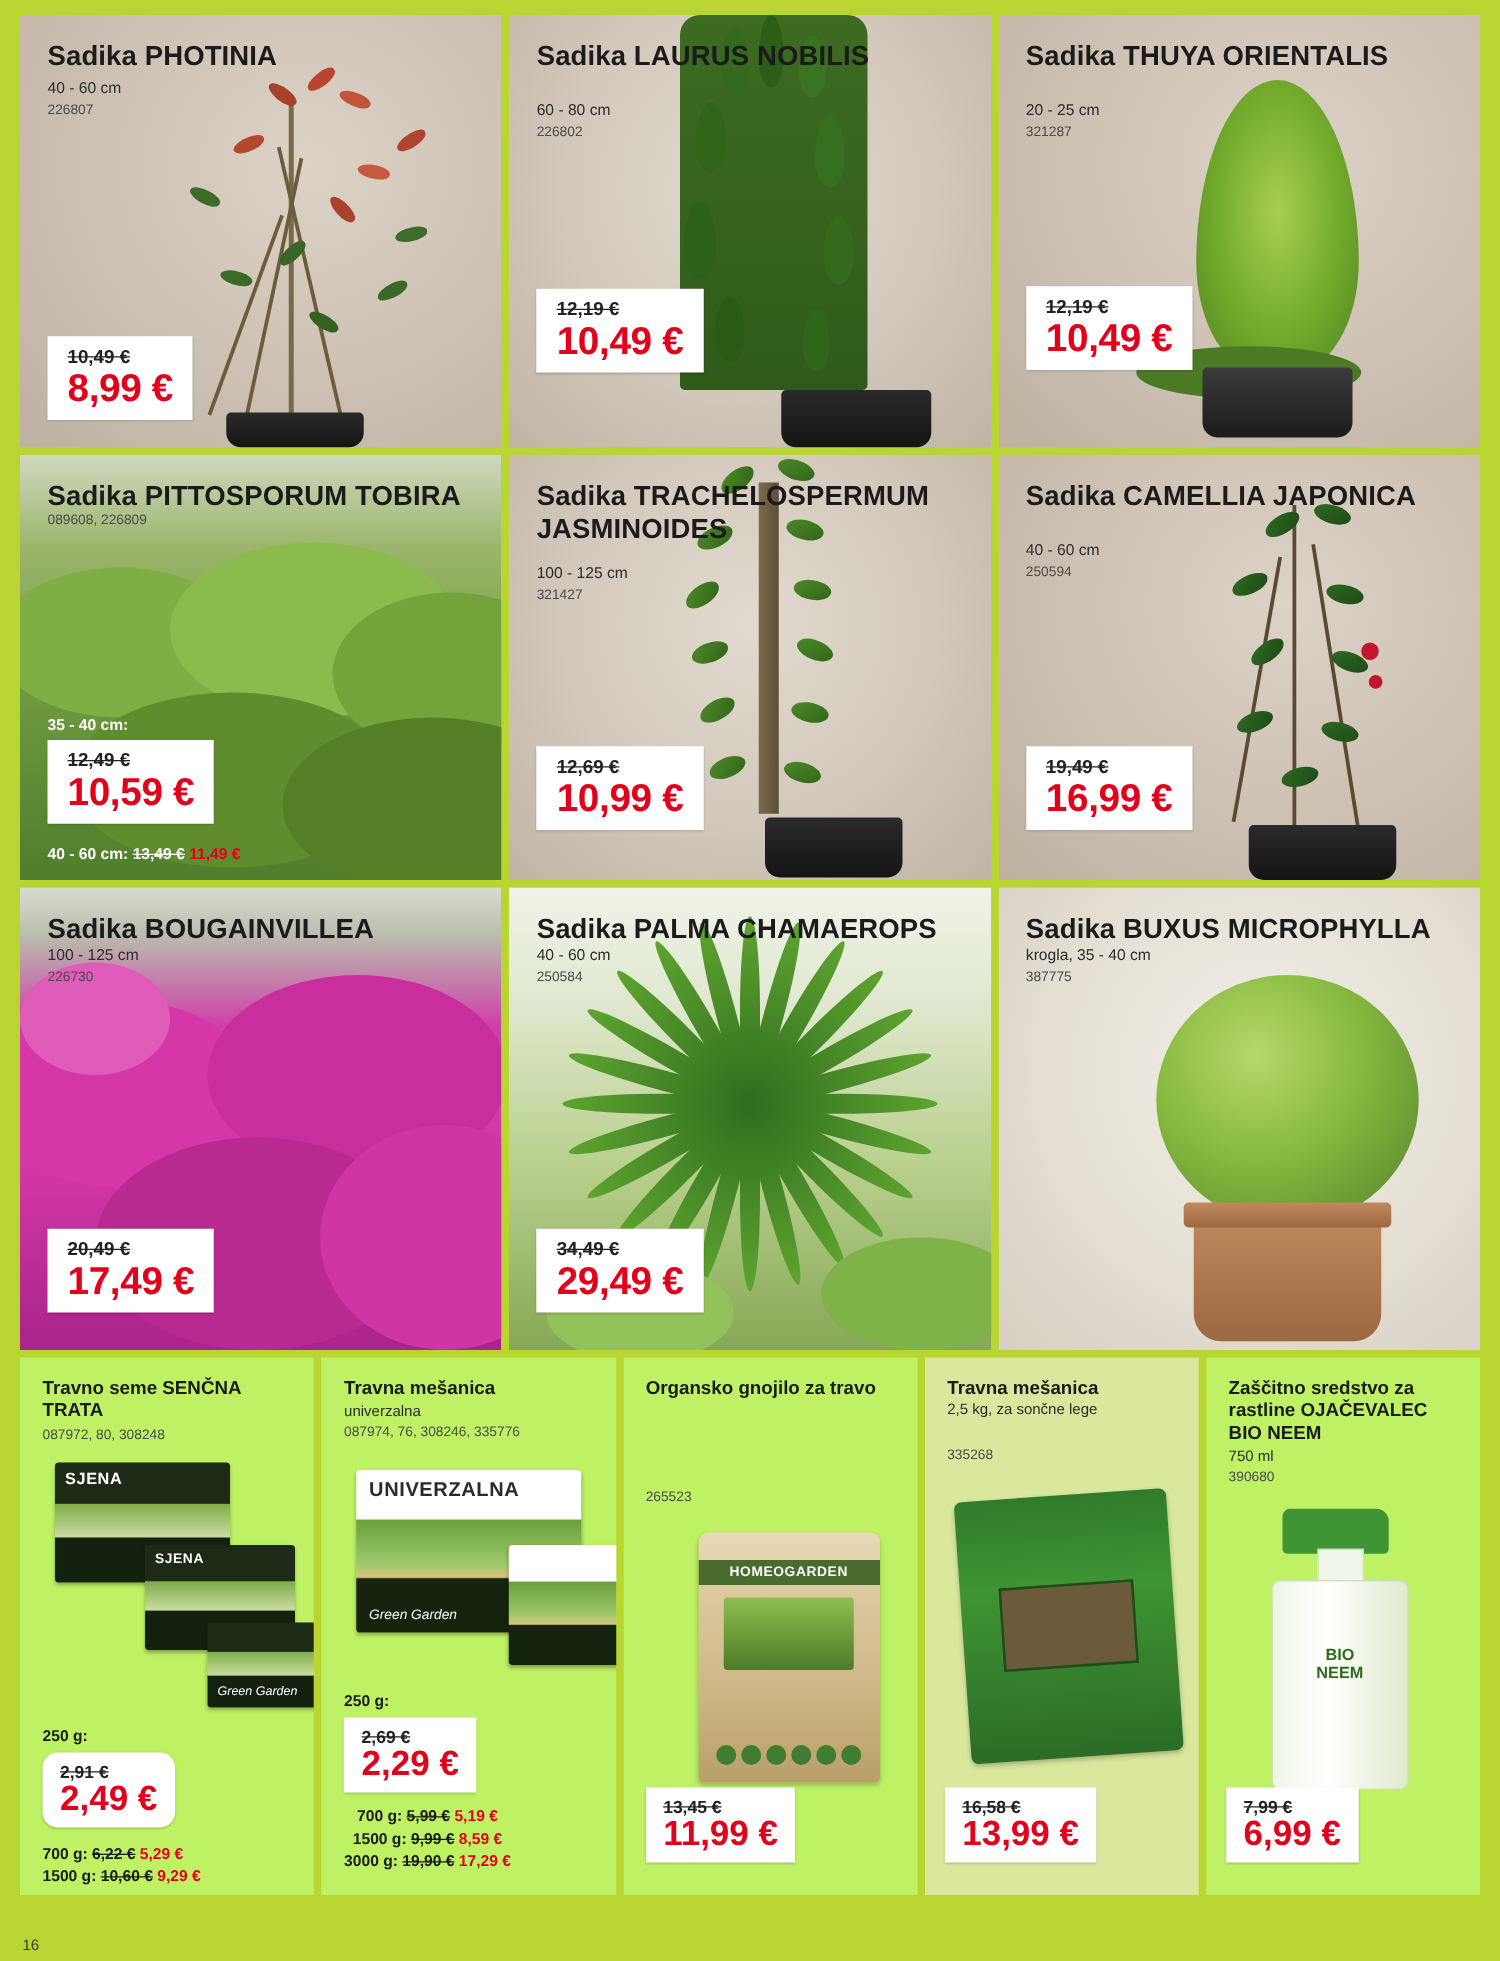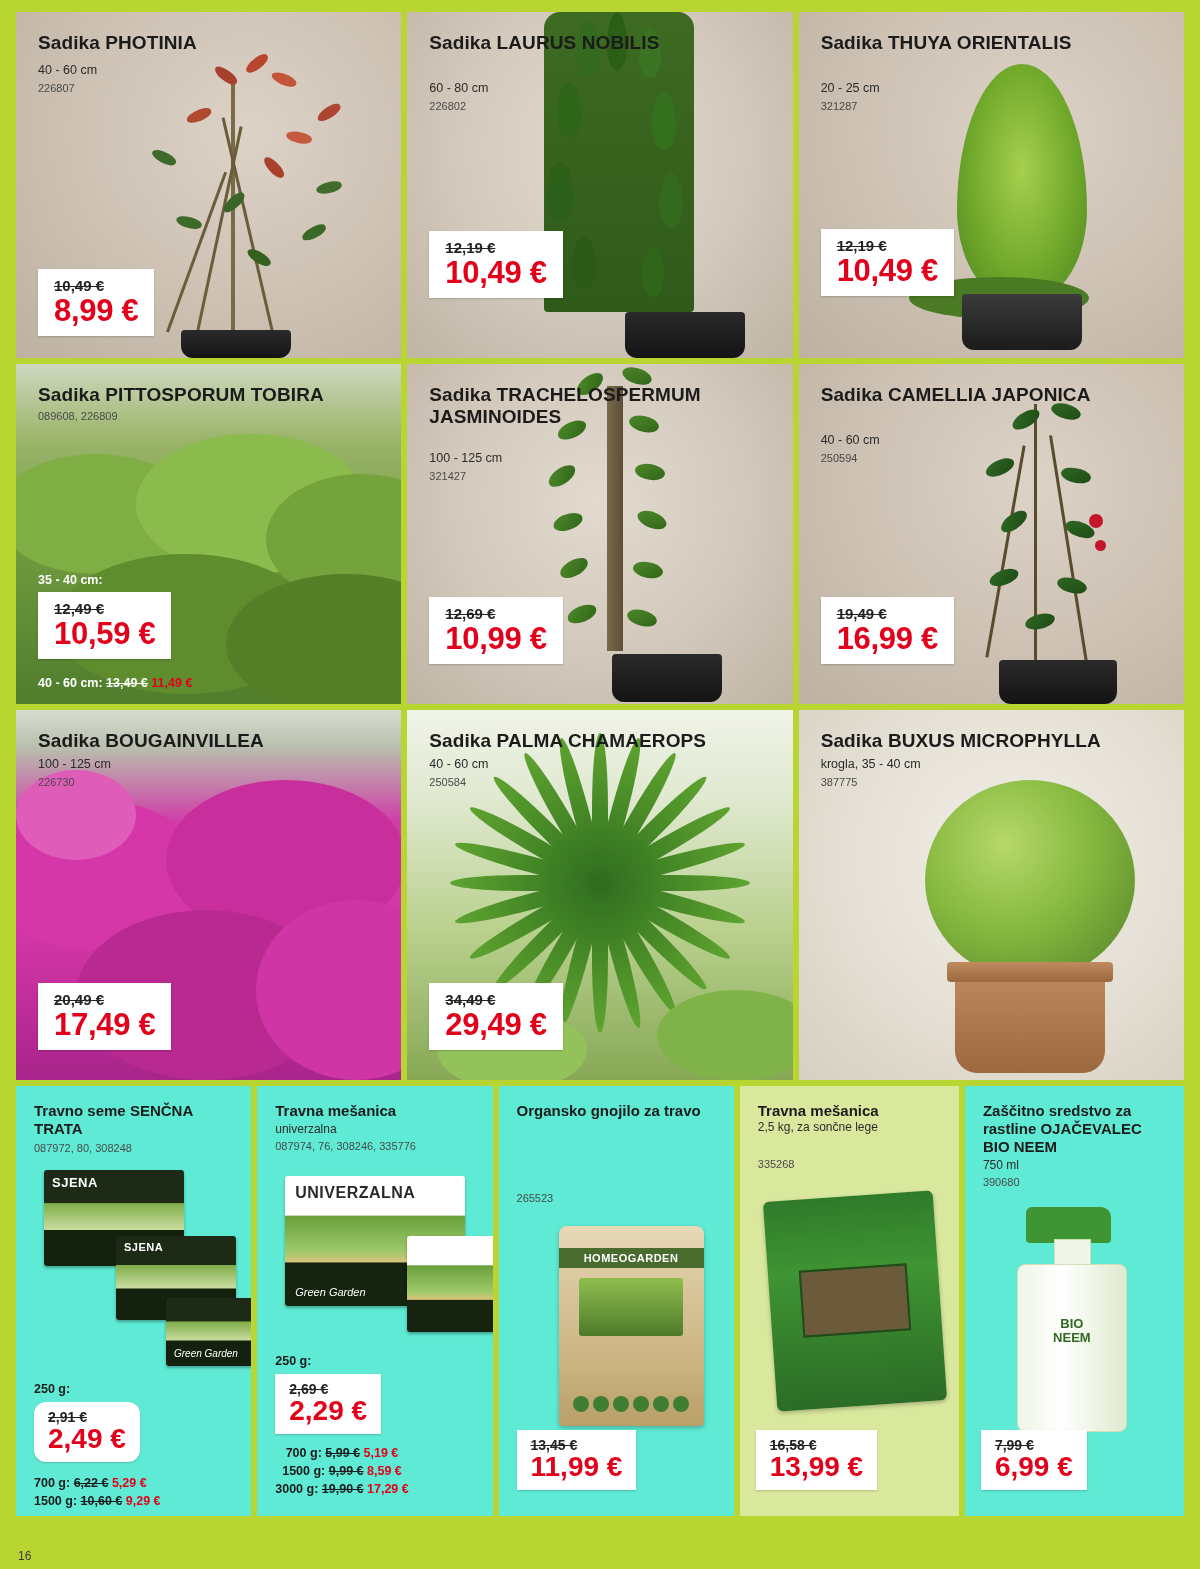--- a/index.html
+++ b/index.html
@@ -15,21 +15,21 @@
   
   .grid{display:grid;grid-template-columns:1fr 1fr 1fr;gap:6px;}
   .row2{margin-top:6px;}
   .card{position:relative;overflow:hidden;height:346px;}
   .card.r2{height:340px;}
   .card.r3{height:370px;}
 
   .card-inner{position:absolute;inset:0;}
   .card-title{
     position:absolute;left:22px;top:20px;right:12px;z-index:6;
-    font-size:19px;font-weight:bold;color:#1b1b1b;line-height:1.16;
+    font-size:22px;font-weight:bold;color:#1b1b1b;line-height:1.16;
     letter-spacing:.1px;
   }
   .card-sub{
     position:absolute;left:22px;z-index:6;font-size:12.5px;color:#2b2b2b;line-height:1.35;
   }
   .card-code{
     position:absolute;left:22px;z-index:6;font-size:11px;color:#4a4a4a;
   }
 
   
@@ -99,21 +99,21 @@
   .frond{position:absolute;left:50%;top:50%;width:150px;height:16px;background:linear-gradient(90deg,#2f6d1f,#5ea42f);
      transform-origin:0 50%;border-radius:0 50% 50% 0;}
 
   
   .buxball{position:absolute;left:60%;top:70px;width:210px;height:200px;transform:translateX(-50%);
      background:radial-gradient(circle at 38% 32%, #b6d86a 0%, #86b93f 45%, #52802a 100%);
      border-radius:50%;}
 
   
   .bottom{display:grid;grid-template-columns:1.02fr 1.02fr 1.02fr 0.95fr 0.95fr;gap:6px;margin-top:6px;height:430px;}
-  .bcard{position:relative;background:#5eead4;overflow:hidden;}
+  .bcard{position:relative;background:#bef264;overflow:hidden;}
   .bcard.alt{background:#d9e89d;}
   .b-title{position:absolute;left:18px;top:16px;right:12px;font-size:15px;font-weight:bold;color:#1b1b1b;line-height:1.2;}
   .b-sub{position:absolute;left:18px;right:12px;font-size:12px;color:#2b2b2b;line-height:1.3;}
   .b-code{position:absolute;left:18px;font-size:11px;color:#4a4a4a;}
   .b-tag{position:absolute;background:#fff;padding:7px 14px 9px 14px;box-shadow:0 1px 2px rgba(0,0,0,.18);}
   .b-old{font-size:14px;font-weight:bold;color:#222;text-decoration:line-through;}
   .b-new{font-size:28px;font-weight:bold;color:#e3001b;line-height:1;}
   .b-label{position:absolute;font-size:12.5px;color:#1b1b1b;font-weight:bold;}
   .b-lines{position:absolute;left:18px;font-size:12.5px;font-weight:bold;color:#1b1b1b;line-height:1.45;}
   .b-lines .ct{text-decoration:line-through;}

